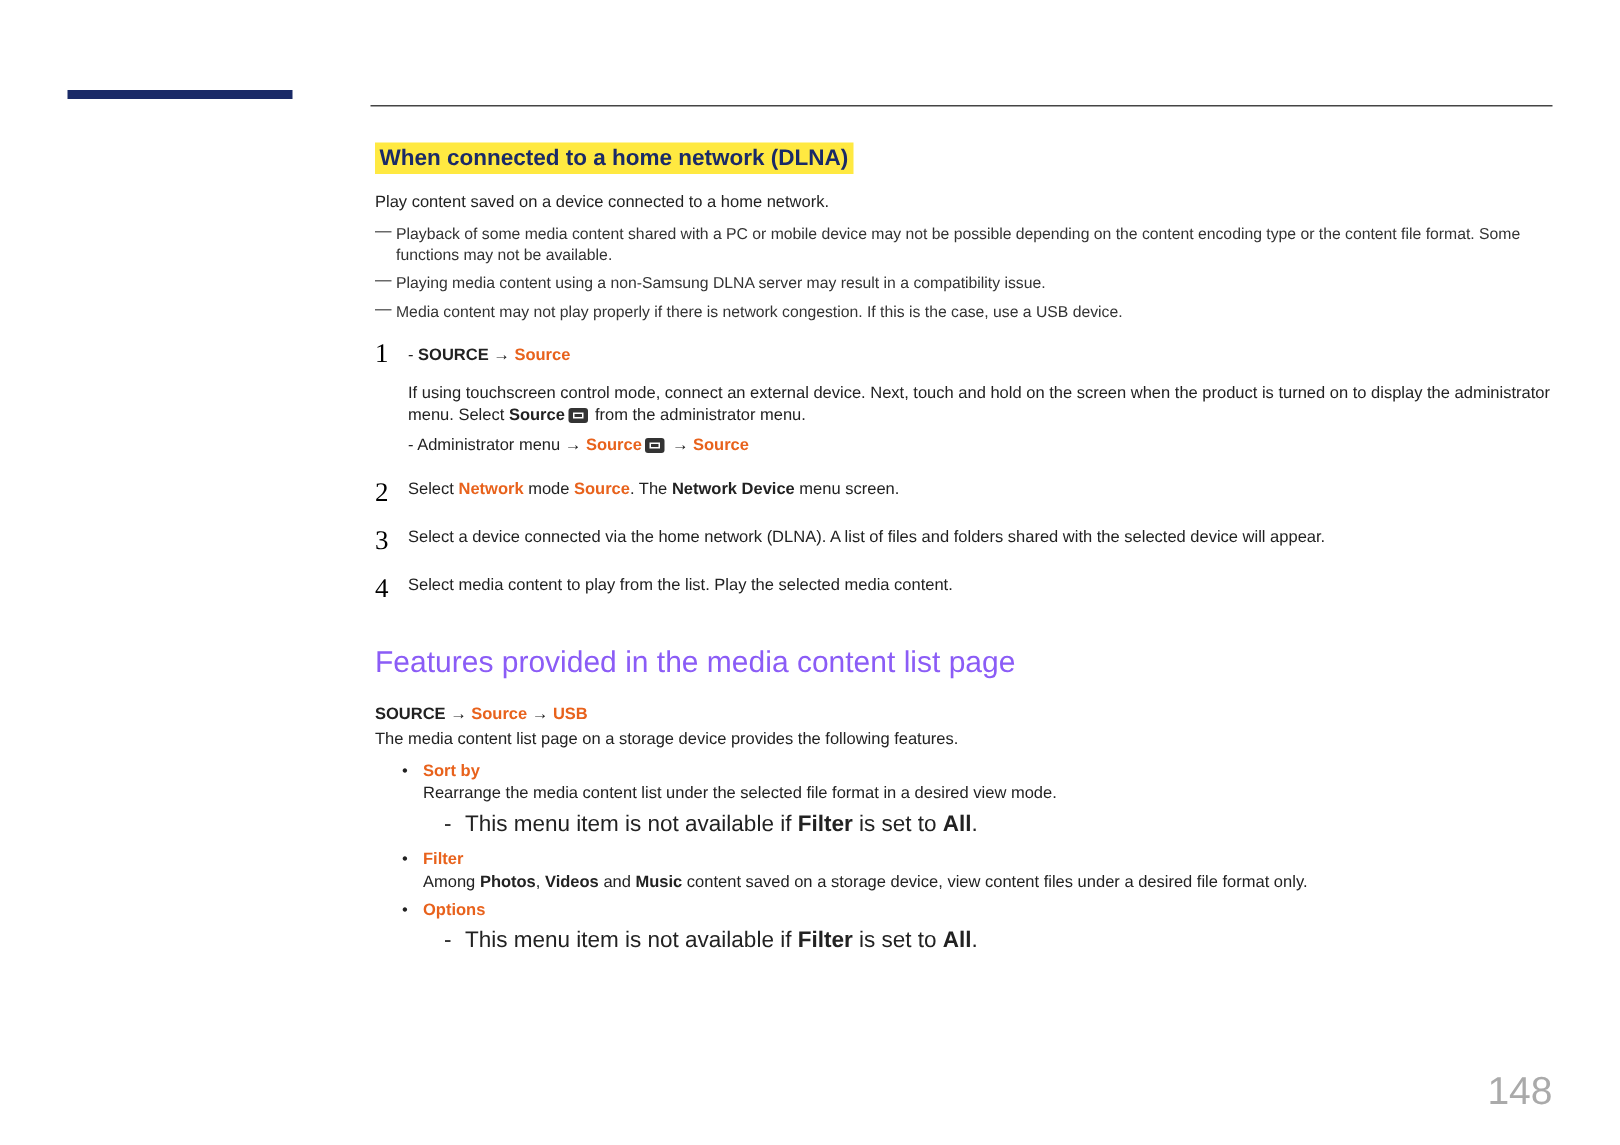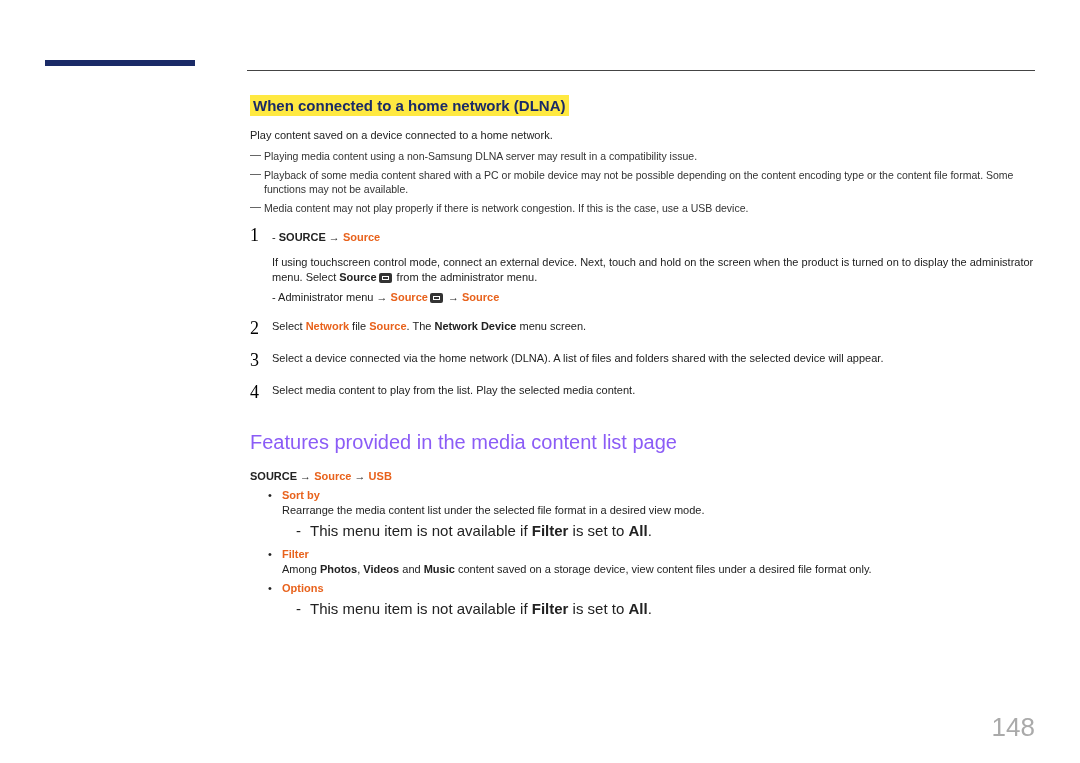--- a/index.html
+++ b/index.html
@@ -113,22 +113,22 @@
   <div class="accent-bar"></div>
   <div class="top-rule right"></div>
 
   <div class="content">
 
     <div>
       <h2 class="h2">When connected to a home network (DLNA)</h2>
       <p class="intro">Play content saved on a device connected to a home network.</p>
 
       <ul class="dash-list">
+        <li>Playback of some media content shared with a PC or mobile device may not be possible depending on the content encoding type or the content file format. Some functions may not be available.</li>
         <li>Playing media content using a non-Samsung DLNA server may result in a compatibility issue.</li>
-        <li>Playback of some media content shared with a PC or mobile device may not be possible depending on the content encoding type or the content file format. Some functions may not be available.</li>
         <li>Media content may not play properly if there is network congestion. If this is the case, use a USB device.</li>
       </ul>
 
       <div class="steps">
 
         <div class="step">
           <div class="step-num">1</div>
           <div class="step-body">
             <div class="sub">
               <span>- </span><span class="bold">SOURCE</span><span> → </span><span class="orange">Source</span>
@@ -138,21 +138,21 @@
             </div>
             <div class="sub">
               <span>- Administrator menu → </span><span class="orange">Source</span><span class="icon-source"></span><span> → </span><span class="orange">Source</span>
             </div>
           </div>
         </div>
 
         <div class="step">
           <div class="step-num">2</div>
           <div class="step-body">
-            <span>Select </span><span class="orange">Network</span><span> file </span><span class="orange">Source</span><span>. The </span><span class="bold">Network Device</span><span> menu screen.</span>
+            <span>Select </span><span class="orange">Network</span><span> mode </span><span class="orange">Source</span><span>. The </span><span class="bold">Network Device</span><span> menu screen.</span>
           </div>
         </div>
 
         <div class="step">
           <div class="step-num">3</div>
           <div class="step-body">Select a device connected via the home network (DLNA). A list of files and folders shared with the selected device will appear.</div>
         </div>
 
         <div class="step">
           <div class="step-num">4</div>
@@ -162,20 +162,21 @@
       </div>
     </div>
 
     <div>
       <h1 class="h1">Features provided in the media content list page</h1>
 
       <div class="path-line">
         <span class="bold">SOURCE</span><span> → </span><span class="orange">Source</span><span> → </span><span class="orange">USB</span>
       </div>
 
+      <p class="intro">The media content list page on a storage device provides the following features.</p>
 
       <ul class="bullet-list">
         <li>
           <span class="orange">Sort by</span>
           <div>Rearrange the media content list under the selected file format in a desired view mode.</div>
           <ul class="sub-dash">
             <li>
               <span>This menu item is not available if </span><span class="bold">Filter</span><span> is set to </span><span class="bold">All</span><span>.</span>
             </li>
           </ul>

